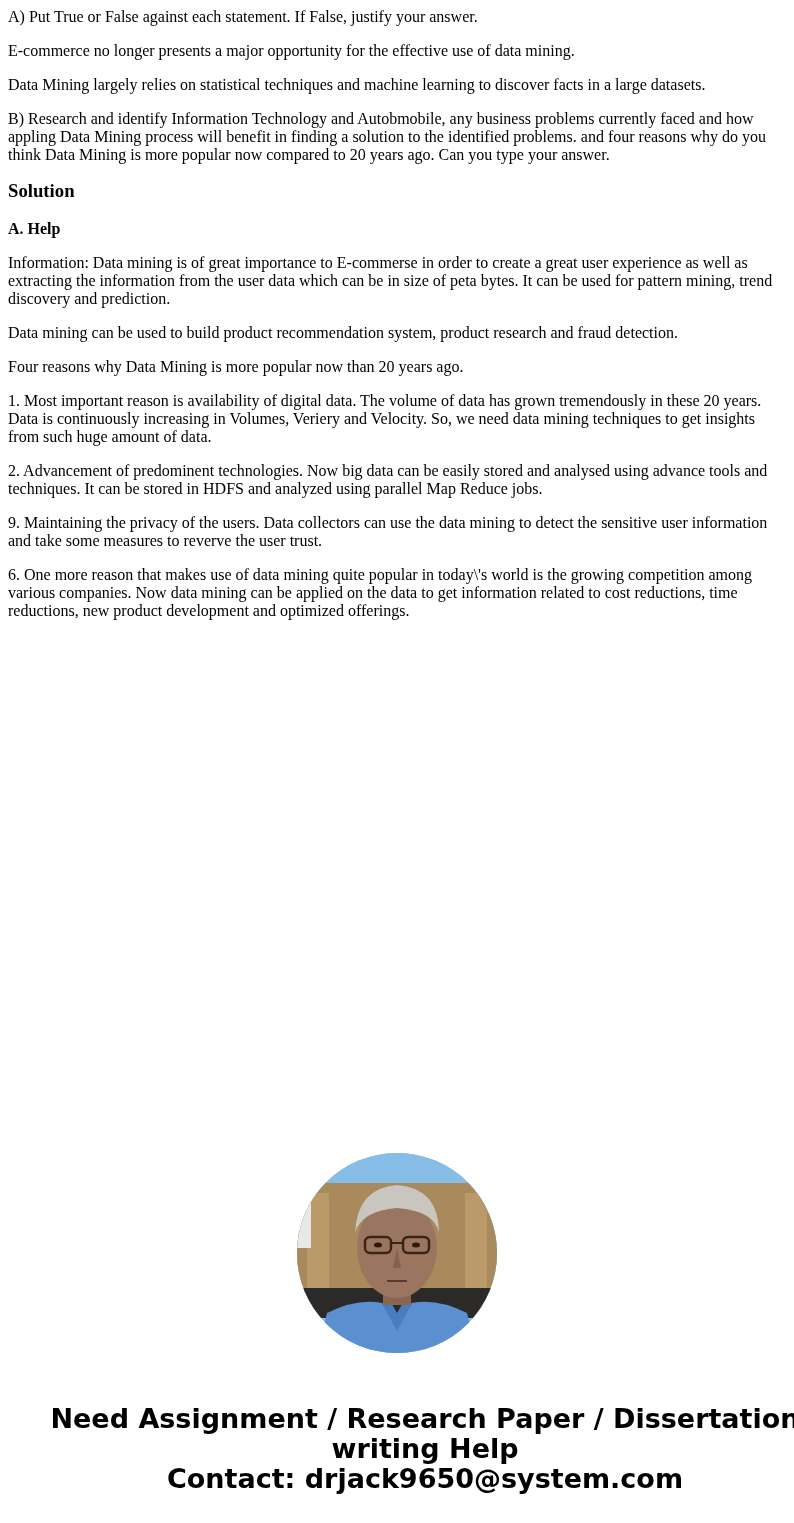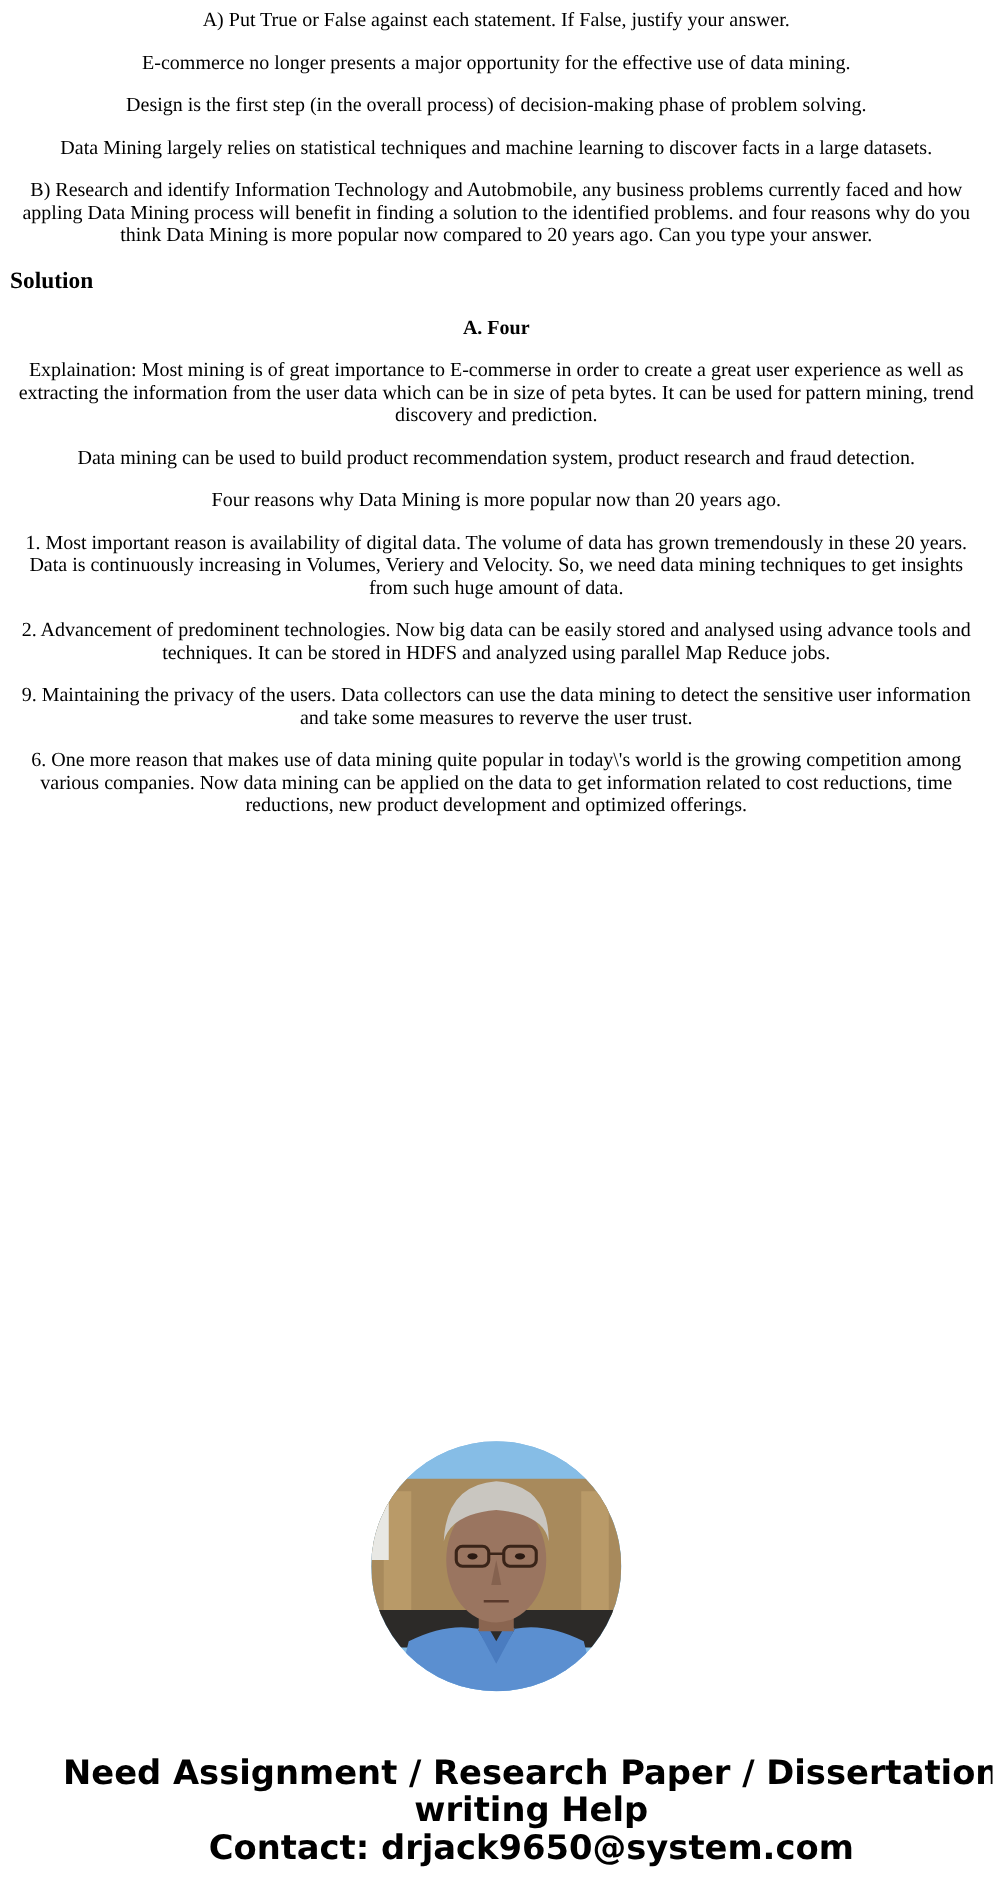--- a/index.html
+++ b/index.html
@@ -18,21 +18,20 @@
       overflow: hidden;
     }
     .content {
       position: absolute;
       left: 8px;
       top: 8px;
       width: 778px;
     }
     p {
       margin: 0 0 16px 0;
-      text-align: center;
     }
     h3 {
       font-size: 18.72px;
       font-weight: bold;
       margin: 0 0 18px 0;
       line-height: 22px;
     }
     p.bold {
       font-weight: bold;
     }
@@ -63,28 +62,27 @@
       padding-left: 28px;
     }
     .promo div { margin: 0; }
   </style>
 </head>
 <body>
 
 <div class="content">
   <p>A) Put True or False against each statement. If False, justify your answer.</p>
   <p>E-commerce no longer presents a major opportunity for the effective use of data mining.</p>
-  <p>Design is the first step (in the overall process) of decision-making phase of problem solving.</p>
   <p>Data Mining largely relies on statistical techniques and machine learning to discover facts in a large datasets.</p>
   <p>B) Research and identify Information Technology and Autobmobile, any business problems currently faced and how appling Data Mining process will benefit in finding a solution to the identified problems. and four reasons why do you think Data Mining is more popular now compared to 20 years ago. Can you type your answer.</p>
 
   <h3>Solution</h3>
 
-  <p class="bold">A. Four</p>
-  <p>Explaination: Most mining is of great importance to E-commerse in order to create a great user experience as well as extracting the information from the user data which can be in size of peta bytes. It can be used for pattern mining, trend discovery and prediction.</p>
+  <p class="bold">A. Help</p>
+  <p>Information: Data mining is of great importance to E-commerse in order to create a great user experience as well as extracting the information from the user data which can be in size of peta bytes. It can be used for pattern mining, trend discovery and prediction.</p>
   <p>Data mining can be used to build product recommendation system, product research and fraud detection.</p>
 
   <p>Four reasons why Data Mining is more popular now than 20 years ago.</p>
   <p>1. Most important reason is availability of digital data. The volume of data has grown tremendously in these 20 years. Data is continuously increasing in Volumes, Veriery and Velocity. So, we need data mining techniques to get insights from such huge amount of data.</p>
   <p>2. Advancement of predominent technologies. Now big data can be easily stored and analysed using advance tools and techniques. It can be stored in HDFS and analyzed using parallel Map Reduce jobs.</p>
   <p>9. Maintaining the privacy of the users. Data collectors can use the data mining to detect the sensitive user information and take some measures to reverve the user trust.</p>
   <p>6. One more reason that makes use of data mining quite popular in today\'s world is the growing competition among various companies. Now data mining can be applied on the data to get information related to cost reductions, time reductions, new product development and optimized offerings.</p>
 </div>
 
 <div class="avatar">

